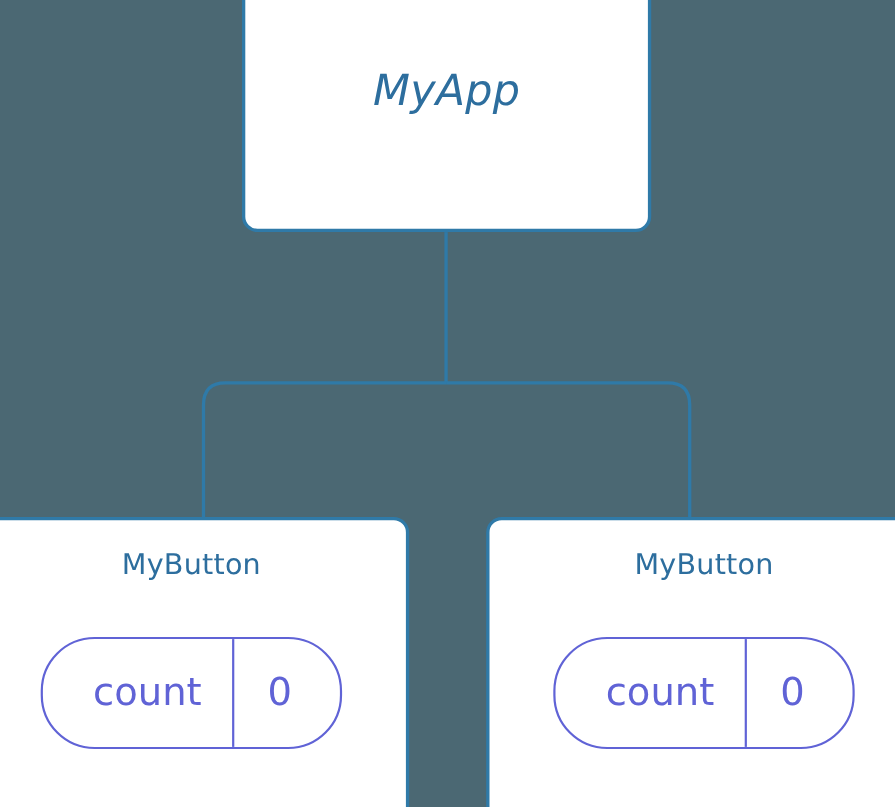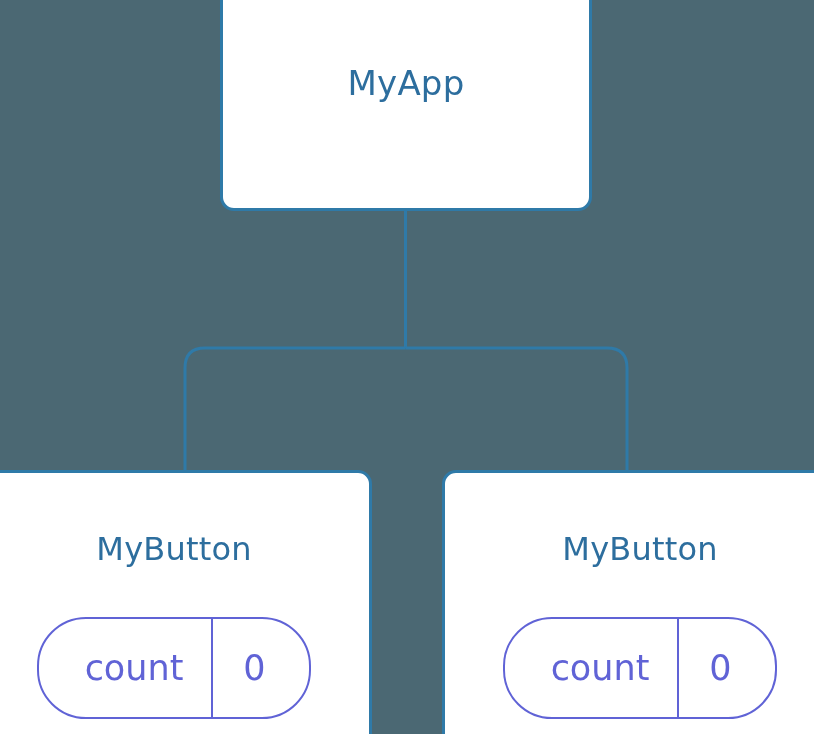--- a/index.html
+++ b/index.html
@@ -67,28 +67,29 @@
     height: 290px;
   }
 
   .node-title {
     color: #2d6e9e;
     font-weight: 400;
     letter-spacing: 0.2px;
     white-space: nowrap;
   }
   .node--root .node-title {
-    font-size: 34px;
+    font-size: 39px;
     line-height: 1;
+    font-style: italic;
   }
   .node--leaf-left .node-title,
   .node--leaf-right .node-title {
-    font-size: 32px;
+    font-size: 26px;
     line-height: 1;
-    margin-top: 60px;
+    margin-top: 28px;
   }
 
   
   .state-pill {
     display: flex;
     align-items: stretch;
     margin-top: 52px;
     height: 98px;
     border: 2px solid #6063d6;
     border-radius: 49px;

